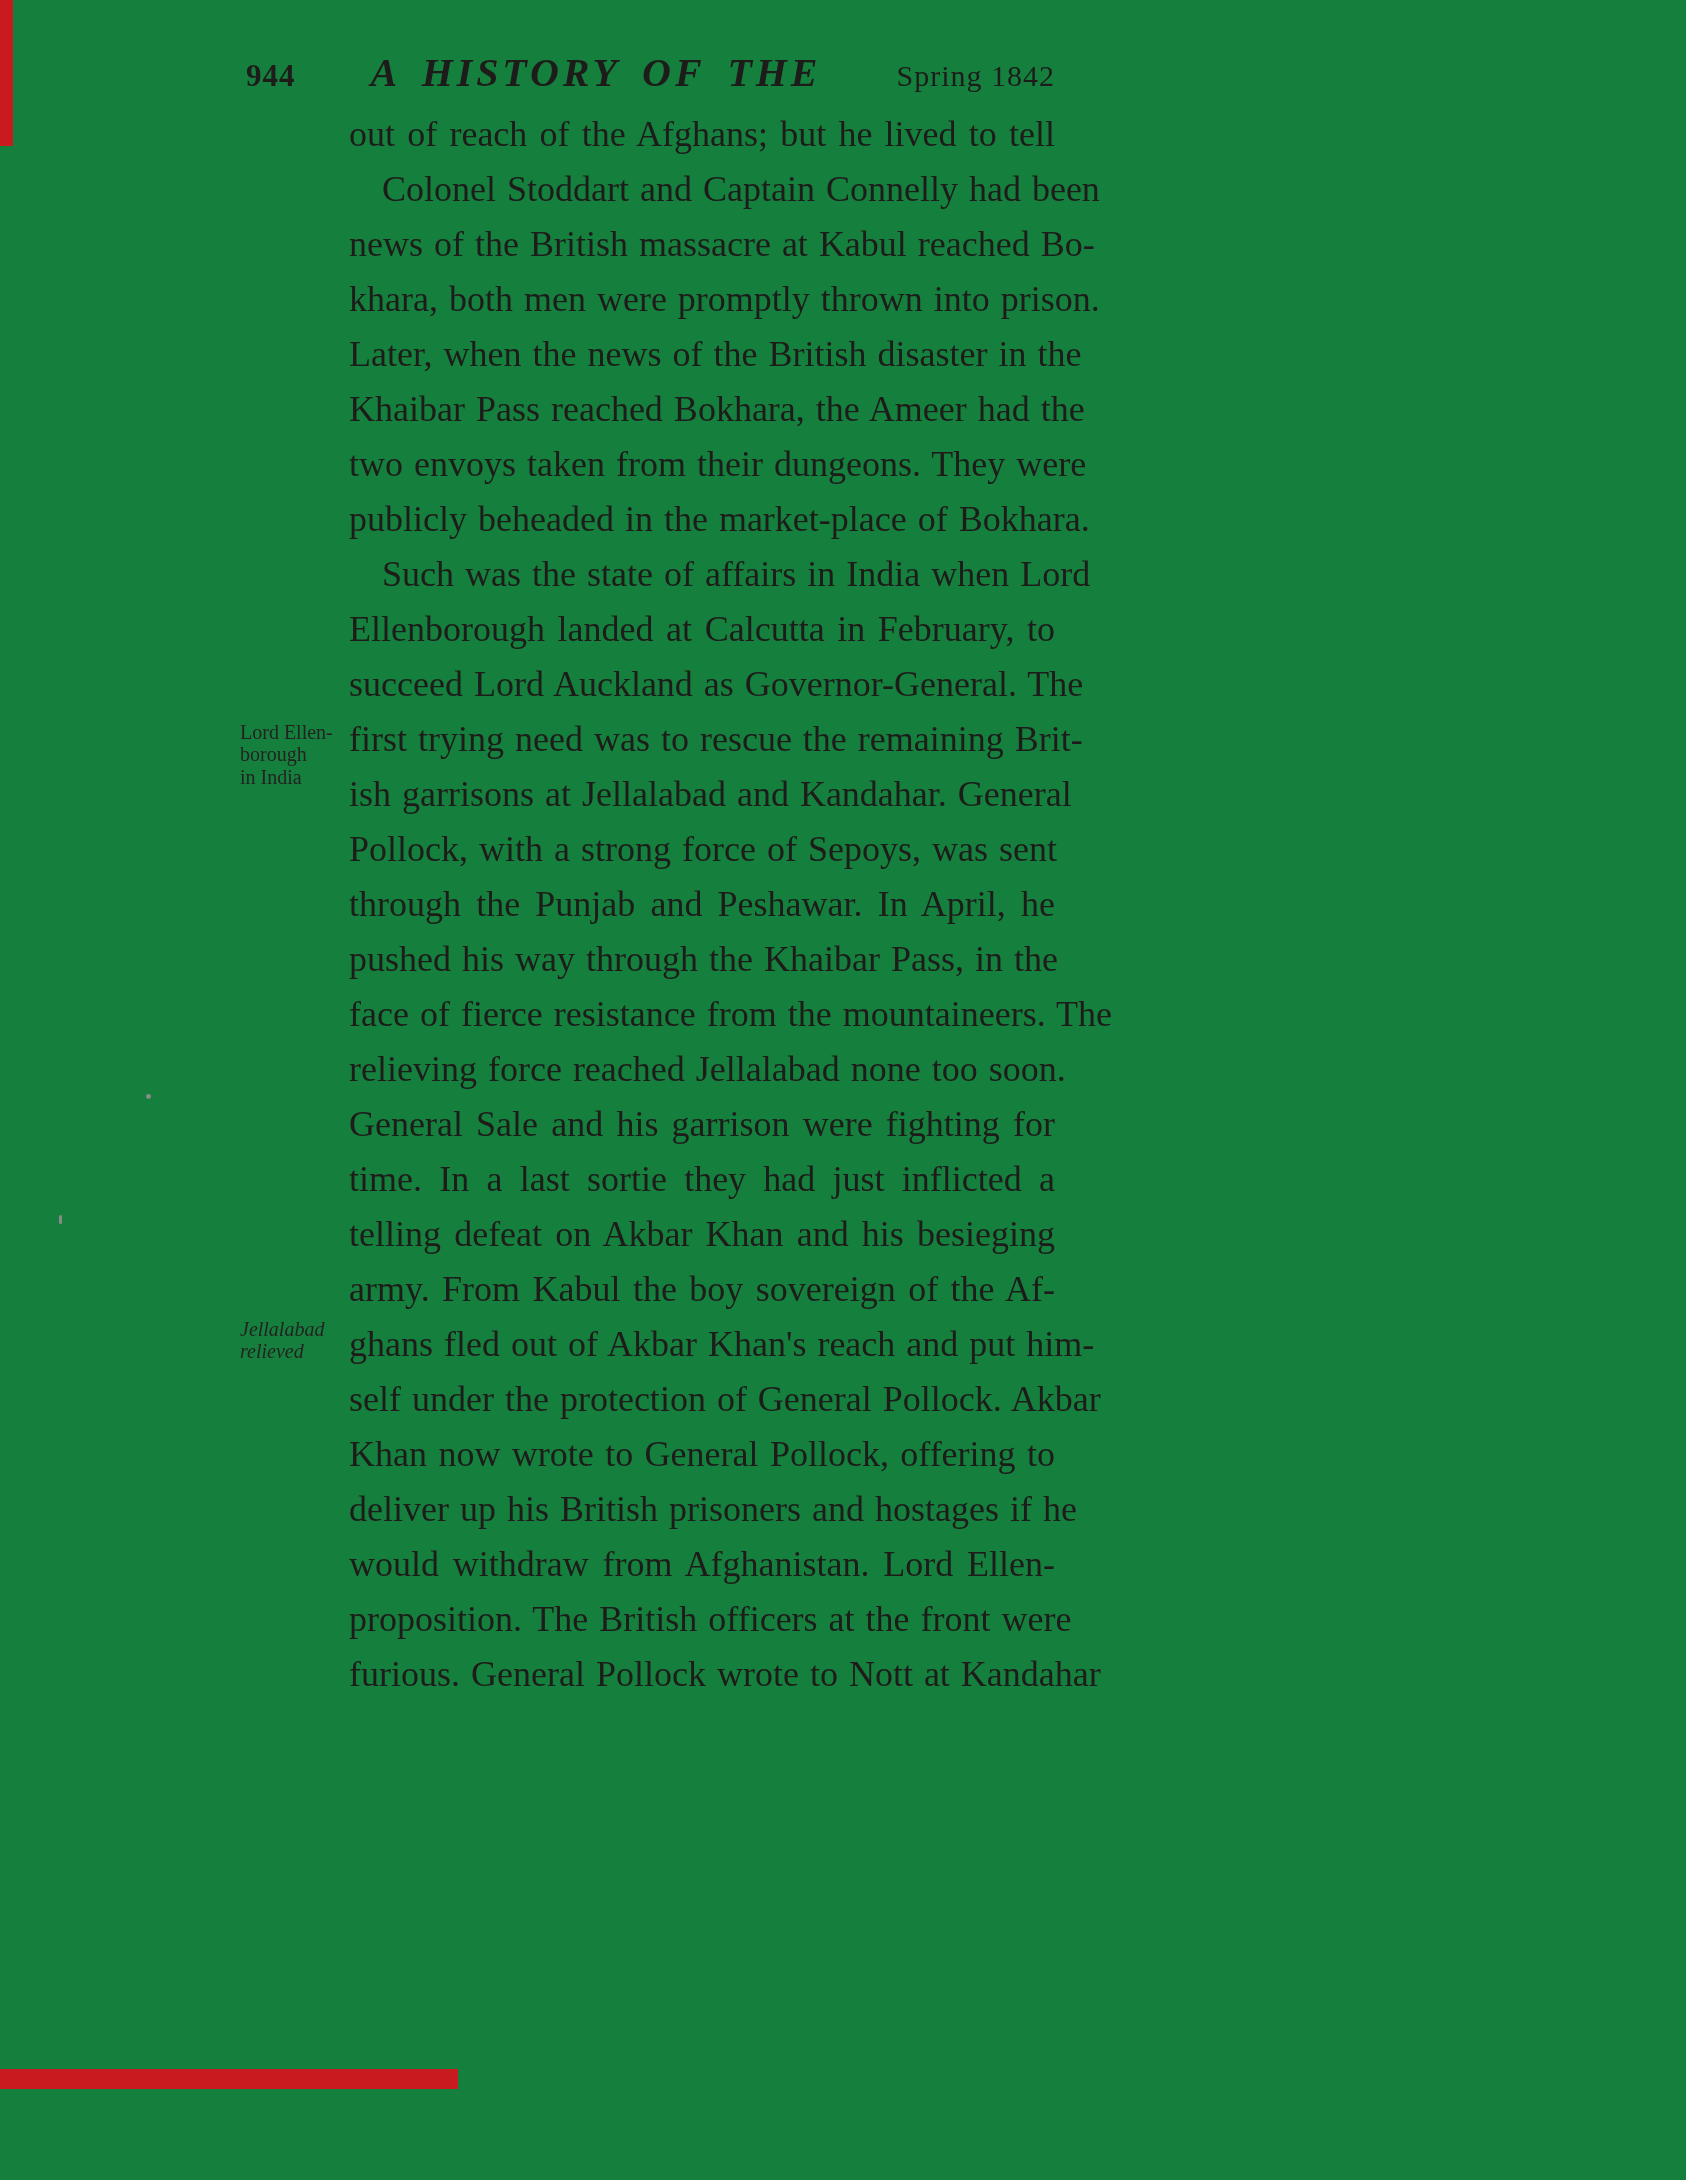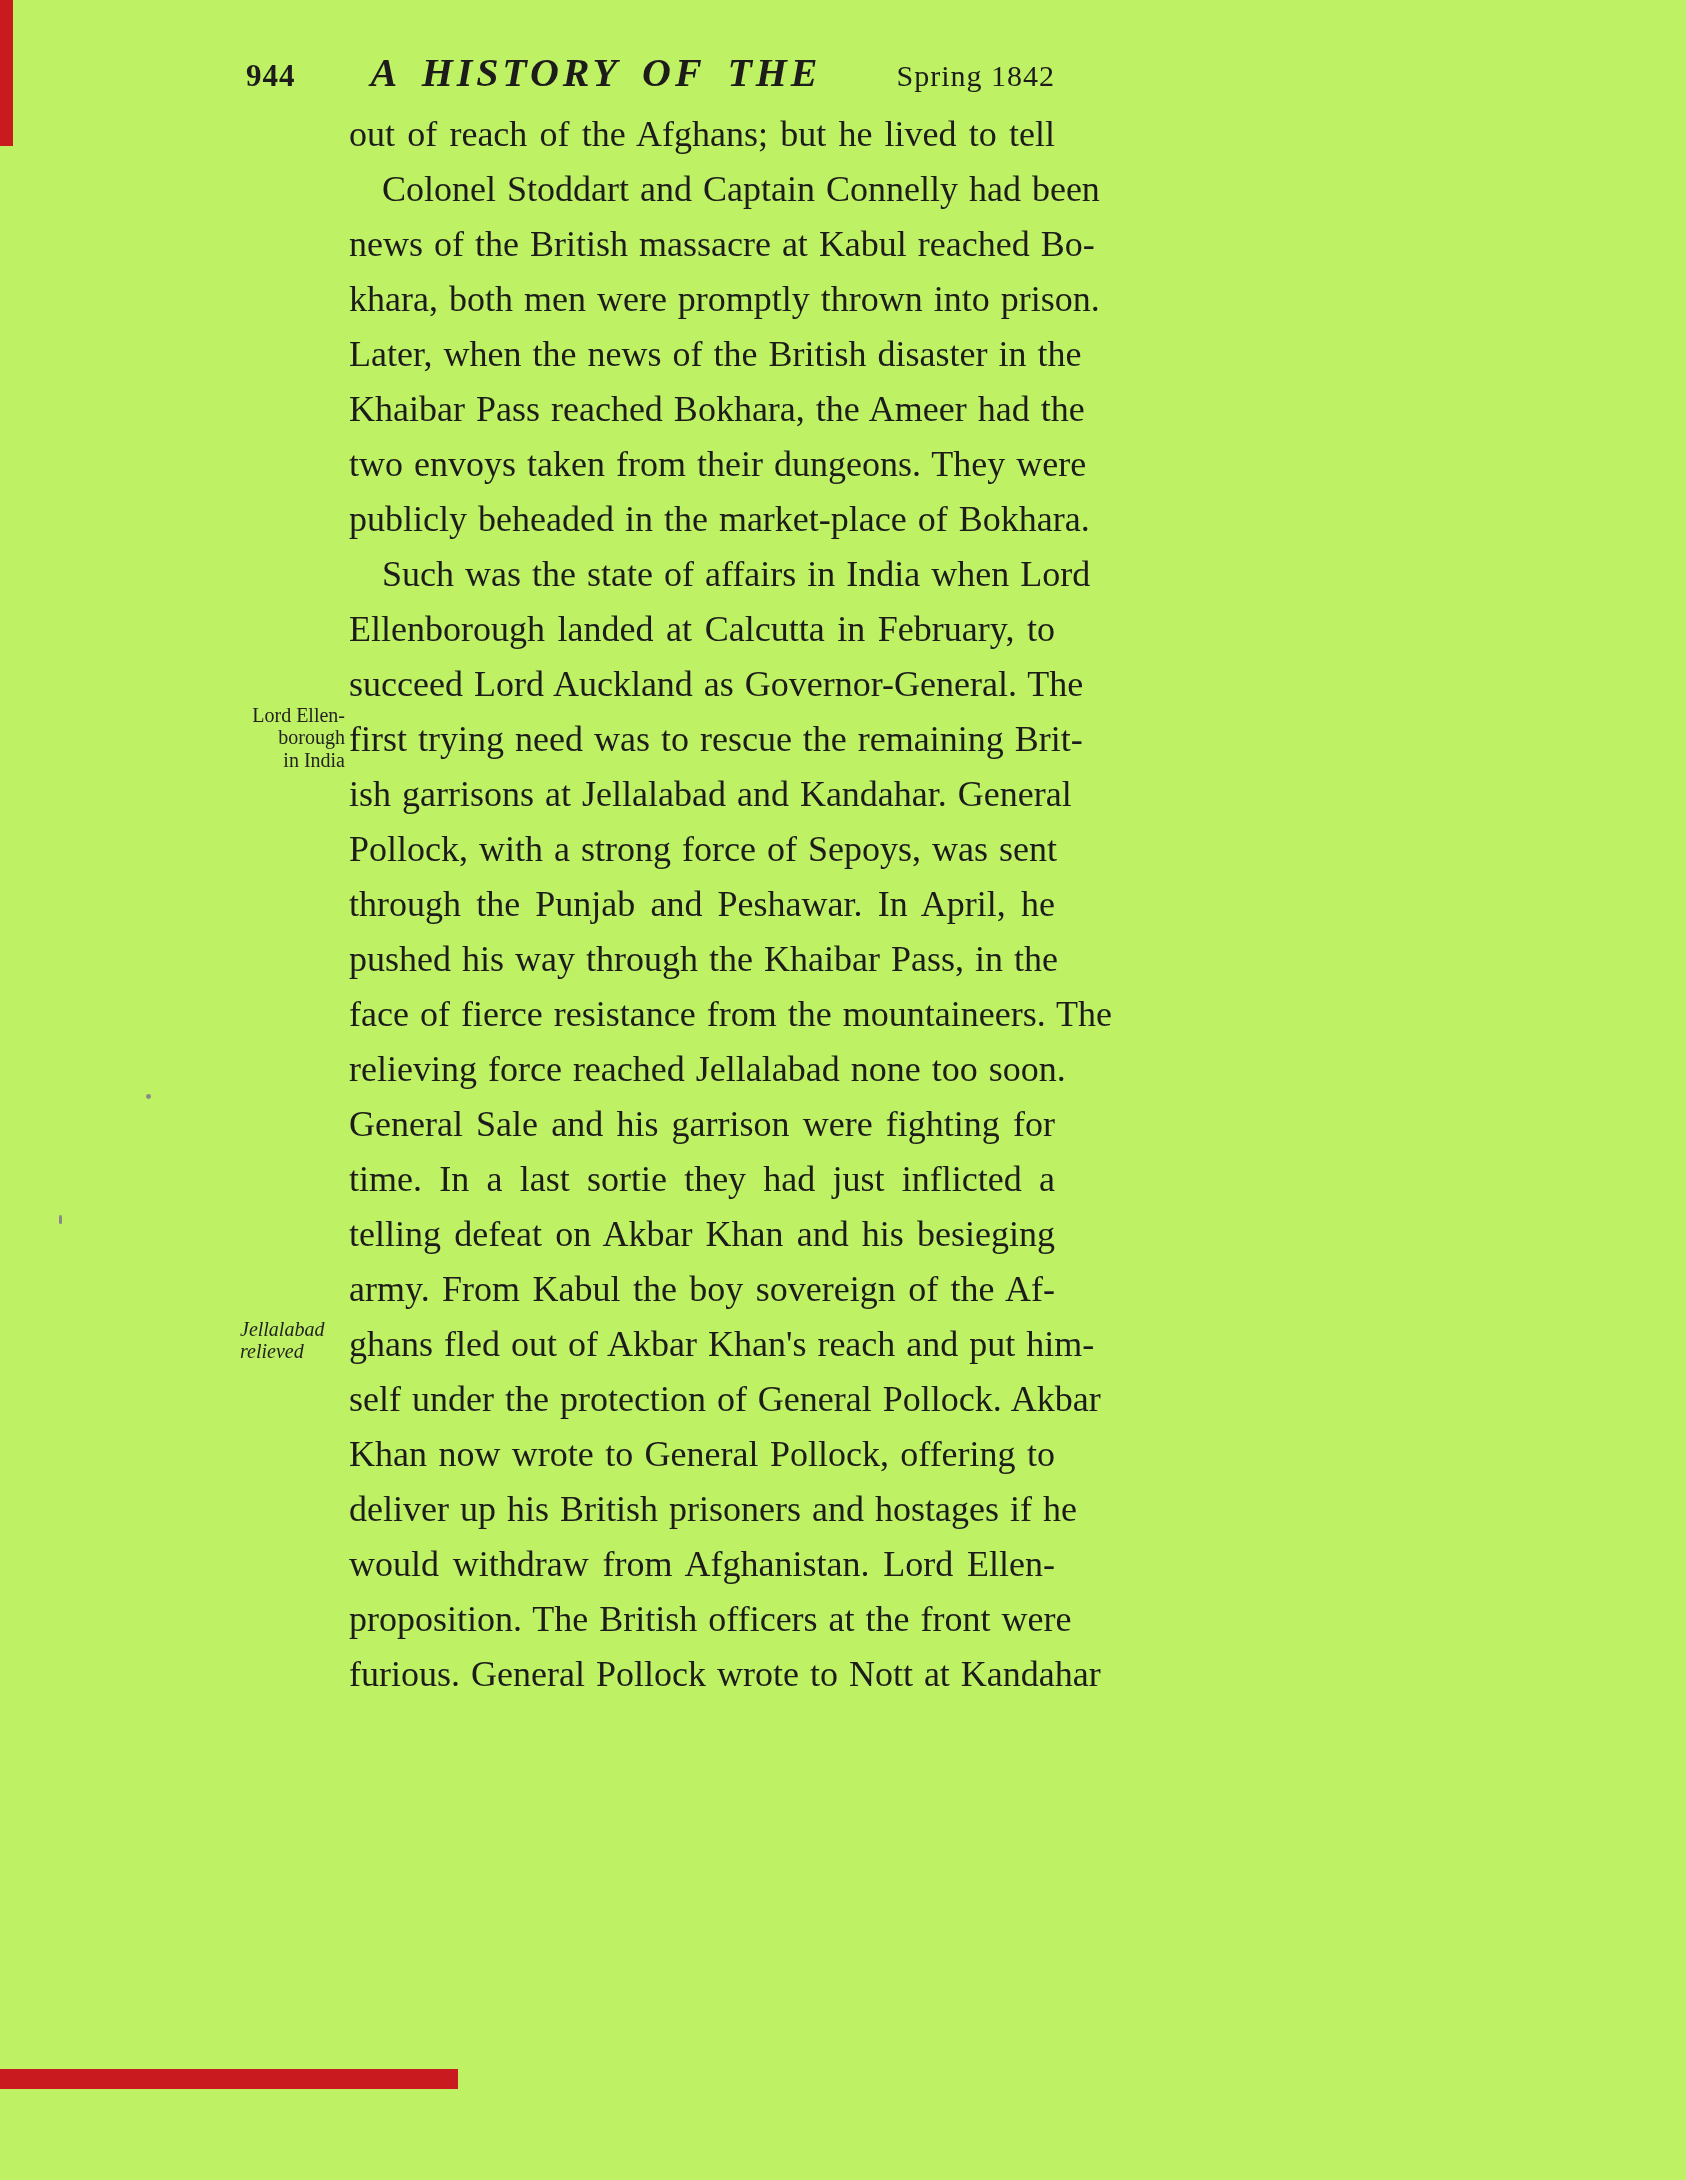--- a/index.html
+++ b/index.html
@@ -1,19 +1,19 @@
 <!DOCTYPE html>
 <html><head>
 <meta charset="utf-8">
 <style>
   html,body{margin:0;padding:0;background:#e9e8e5;}
   .page{
     position:relative;
     width:1686px;height:2181px;
-    background:#bef264;
+    background:#15803d;
     font-family:"Liberation Serif", serif;
     color:#1d1c1a;
     overflow:hidden;
   }
   
   .header{
     position:absolute;left:246px;top:49px;width:809px;
     display:flex;justify-content:space-between;align-items:baseline;
   }
   .pagenum{font-size:31px;font-weight:bold;letter-spacing:1px;}
@@ -86,21 +86,21 @@
       <div class="line">time. In a last sortie they had just inflicted a</div>
       <div class="line">telling defeat on Akbar Khan and his besieging</div>
       <div class="line">army. From Kabul the boy sovereign of the Af-</div>
       <div class="line">ghans fled out of Akbar Khan's reach and put him-</div>
       <div class="line">self under the protection of General Pollock. Akbar</div>
       <div class="line">Khan now wrote to General Pollock, offering to</div>
       <div class="line">deliver up his British prisoners and hostages if he</div>
       <div class="line">would withdraw from Afghanistan. Lord Ellen-</div>
       <div class="line">proposition. The British officers at the front were</div>
       <div class="line">furious. General Pollock wrote to Nott at Kandahar</div>
-      <div class="mnote" style="top: 597px; text-align: right;">
+      <div class="mnote" style="top: 614px;">
         <div>Lord Ellen-</div>
         <div>borough</div>
         <div>in India</div>
       </div>
       <div class="mnote" style="top: 1211px; font-style: italic;">
         <div>Jellalabad</div>
         <div>relieved</div>
       </div>
     </div>
 

